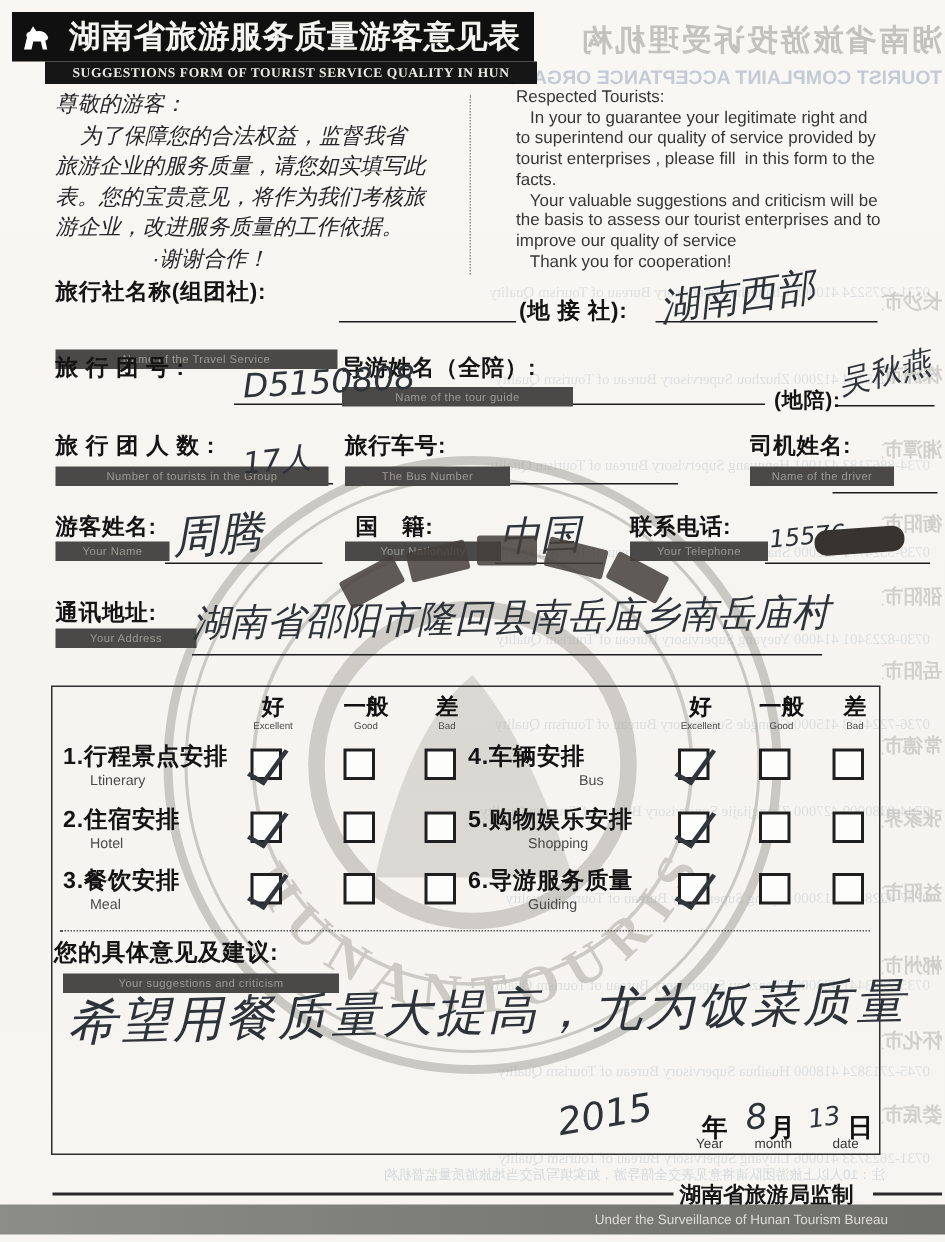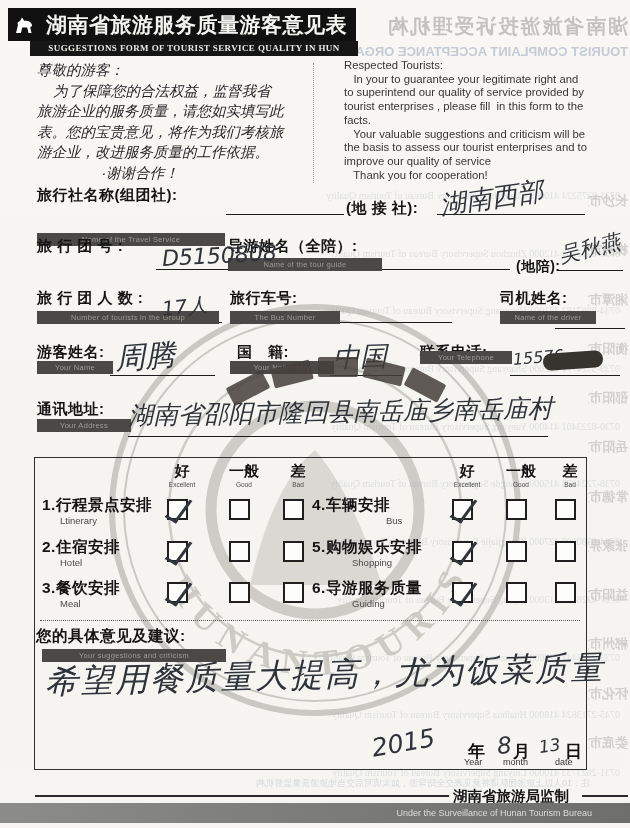--- a/index.html
+++ b/index.html
@@ -184,21 +184,21 @@
 
   <div class="lbl" style="left:37px;top:343px;">游客姓名:</div>
   <div class="sub" style="left:37px;top:361px;width:70px;">Your Name</div>
   <div class="hw" style="left:115px;top:339px;font-size:30px;transform:rotate(-4deg);">周腾</div>
   <div class="ul" style="left:110px;top:361px;width:105px;"></div>
   <div class="lbl" style="left:237px;top:343px;">国　籍:</div>
   <div class="sub" style="left:230px;top:361px;width:98px;">Your Nationality</div>
   <div class="hw" style="left:333px;top:340px;font-size:27px;transform:rotate(-2deg);">中国</div>
   <div class="ul" style="left:330px;top:361px;width:72px;"></div>
   <div class="lbl" style="left:420px;top:343px;">联系电话:</div>
-  <div class="sub" style="left:420px;top:351px;width:86px;">Your Telephone</div>
+  <div class="sub" style="left:420px;top:361px;width:86px;">Your Telephone</div>
   <div class="hw" style="left:513px;top:350px;font-size:16px;transform:rotate(-5deg);">15576</div>
   <div class="ul" style="left:510px;top:361px;width:110px;"></div>
   <div id="smudge"></div>
 
   <div class="lbl" style="left:37px;top:400px;">通讯地址:</div>
   <div class="sub" style="left:37px;top:419px;width:88px;">Your Address</div>
   <div class="hw" style="left:128px;top:399px;font-size:25px;transform:rotate(-1deg);">湖南省邵阳市隆回县南岳庙乡南岳庙村</div>
   <div class="ul" style="left:128px;top:422px;width:420px;"></div>
 
   <div id="ratebox"></div>

